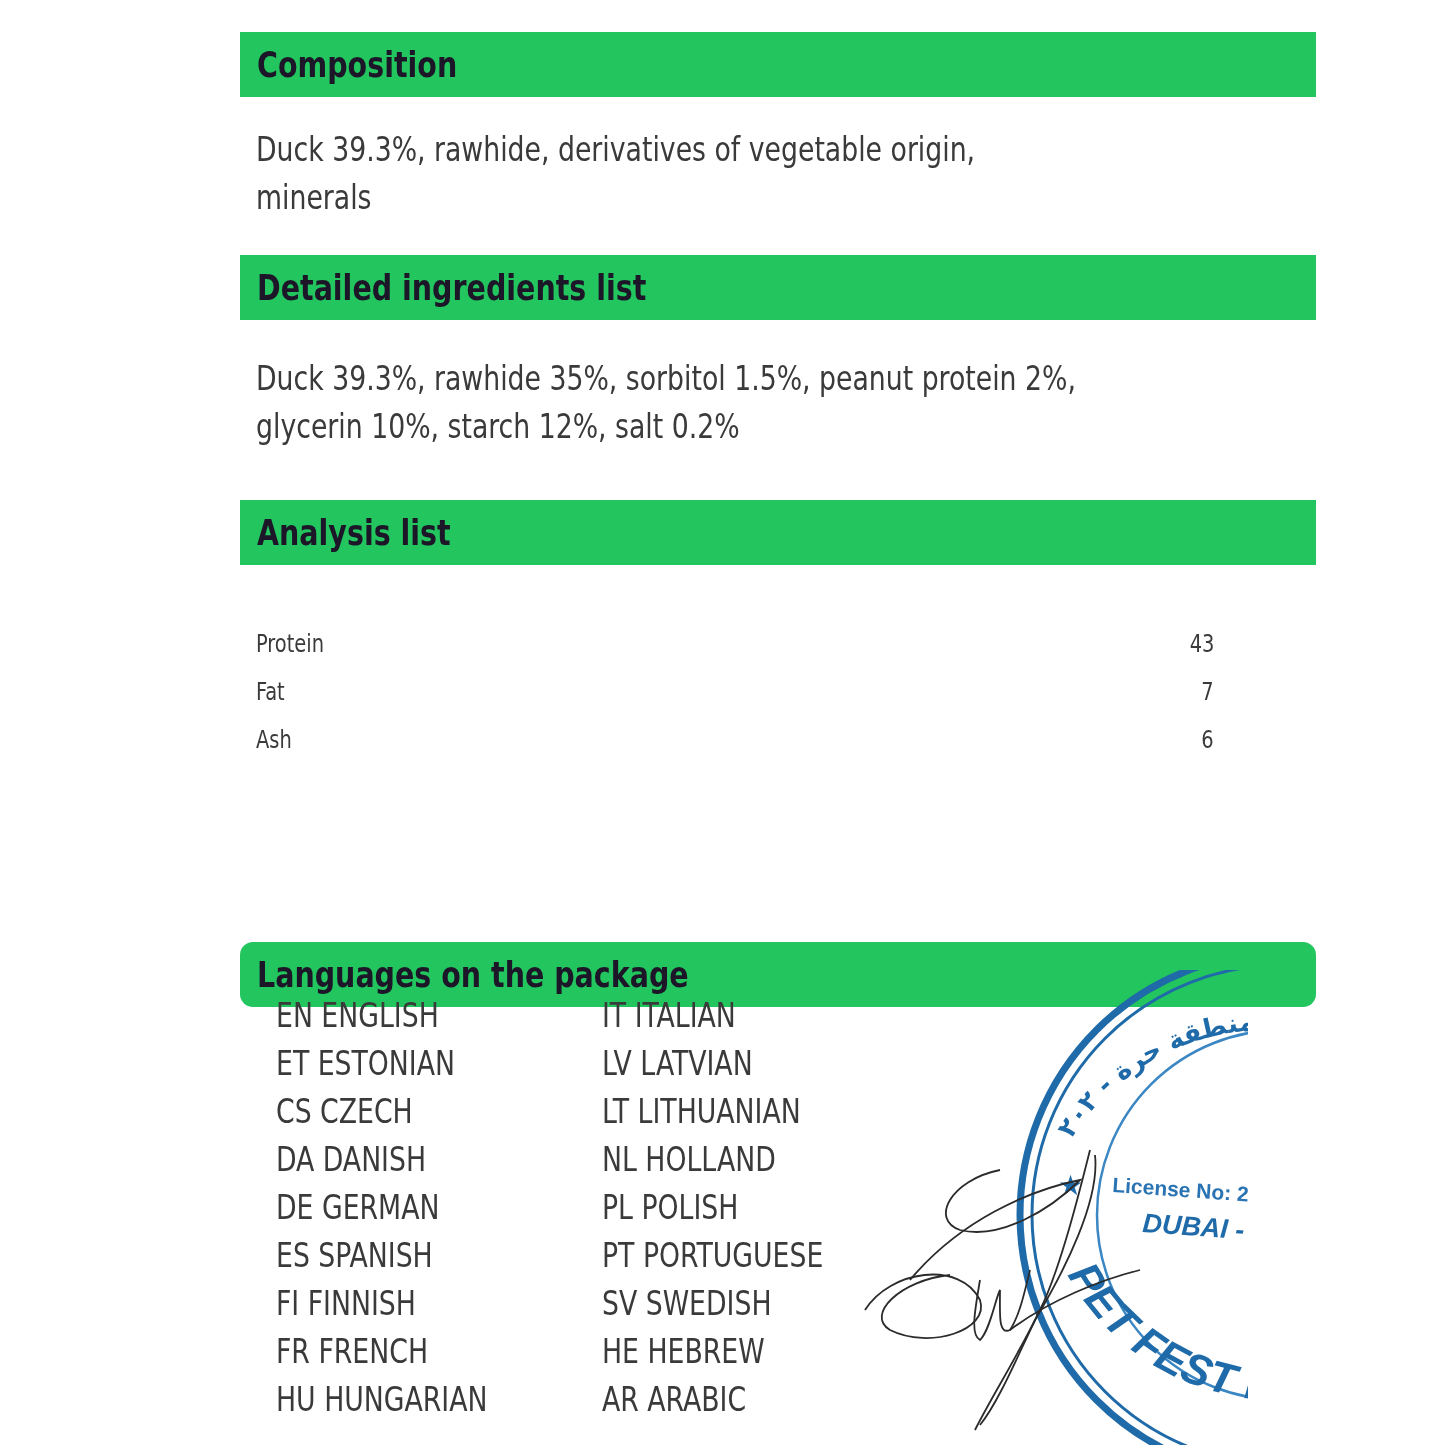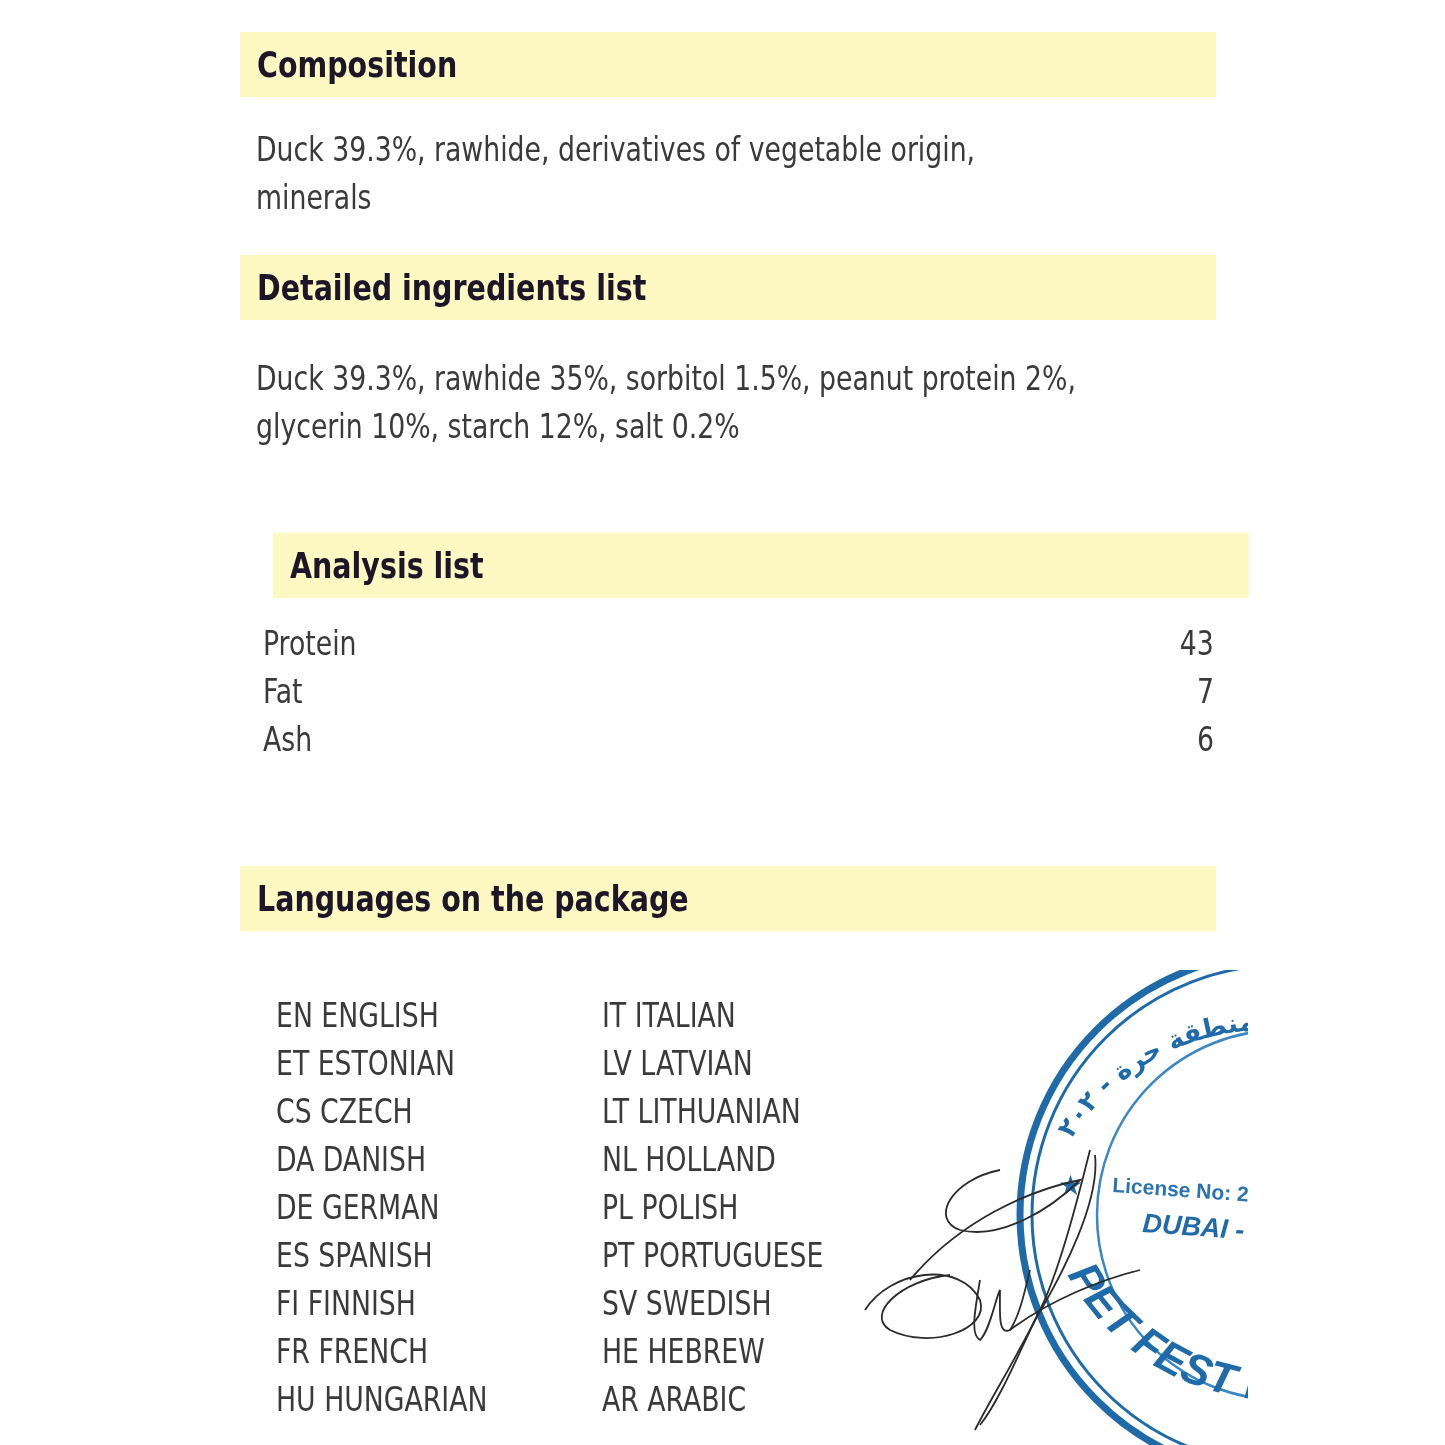--- a/index.html
+++ b/index.html
@@ -3,36 +3,36 @@
 <meta charset="utf-8">
 <style>
   html, body { margin: 0; padding: 0; }
   body {
     width: 1445px; height: 1445px; background: #ffffff; position: relative; overflow: hidden;
     font-family: "DejaVu Sans Condensed", "Liberation Sans Narrow", "Liberation Sans", sans-serif;
     color: #3a3a3a;
   }
   .page { position: absolute; left: 0; top: 0; width: 1445px; height: 1445px; }
   .band {
-    position: absolute; left: 240px; width: 976px; height: 65px;
-    background: #fef9c3;
+    position: absolute; left: 240px; width: 1076px; height: 65px;
+    background: #22c55e;
   }
   .band-title {
     position: absolute; left: 17px; top: 0; height: 65px; line-height: 65px;
     font-size: 36px; font-weight: bold; color: #1c1628;
     transform: scaleX(0.88); transform-origin: left center; white-space: nowrap;
     letter-spacing: 0px;
   }
   .para {
     position: absolute; left: 256px; width: 960px;
     font-size: 33px; line-height: 48px; color: #3a3a3a;
     transform: scaleX(0.9); transform-origin: left top; white-space: nowrap;
   }
   .analysis { position: absolute; left: 256px; top: 620px; width: 958px; }
-  .a-row { height: 48px; line-height: 48px; font-size: 33px; position: relative; margin-left: 7px; }
+  .a-row { height: 48px; line-height: 48px; font-size: 24px; position: relative; }
   .a-label { position: absolute; left: 0; transform: scaleX(0.9); transform-origin: left center; }
   .a-value { position: absolute; right: 0; transform: scaleX(0.9); transform-origin: right center; }
   .langs { position: absolute; top: 992px; }
   .lang-col { position: absolute; top: 0; margin-left: 20px; }
   .lang-item {
     height: 48px; line-height: 48px; font-size: 33px; white-space: nowrap;
     transform: scaleX(0.9); transform-origin: left center; color: #3a3a3a;
   }
   .stamp { position: absolute; left: 850px; top: 970px; width: 398px; height: 475px; overflow: hidden; }
 </style>
@@ -50,39 +50,39 @@
   </div>
 
   <div class="band" style="top:255px;">
     <div class="band-title">Detailed ingredients list</div>
   </div>
   <div class="para" style="top:355px;">
     <div>Duck 39.3%, rawhide 35%, sorbitol 1.5%, peanut protein 2%,</div>
     <div>glycerin 10%, starch 12%, salt 0.2%</div>
   </div>
 
-  <div class="band" style="top:533px;margin-left:33px;">
+  <div class="band" style="top:500px;">
     <div class="band-title">Analysis list</div>
   </div>
   <div class="analysis">
     <div class="a-row">
       <span class="a-label">Protein</span>
       <span class="a-value">43</span>
     </div>
     <div class="a-row">
       <span class="a-label">Fat</span>
       <span class="a-value">7</span>
     </div>
     <div class="a-row">
       <span class="a-label">Ash</span>
       <span class="a-value">6</span>
     </div>
   </div>
 
-  <div class="band" style="top:866px;">
+  <div class="band" style="top:942px;border-radius:13px;">
     <div class="band-title">Languages on the package</div>
   </div>
   <div class="langs">
     <div class="lang-col" style="left:256px;">
       <div class="lang-item">EN ENGLISH</div>
       <div class="lang-item">ET ESTONIAN</div>
       <div class="lang-item">CS CZECH</div>
       <div class="lang-item">DA DANISH</div>
       <div class="lang-item">DE GERMAN</div>
       <div class="lang-item">ES SPANISH</div>

